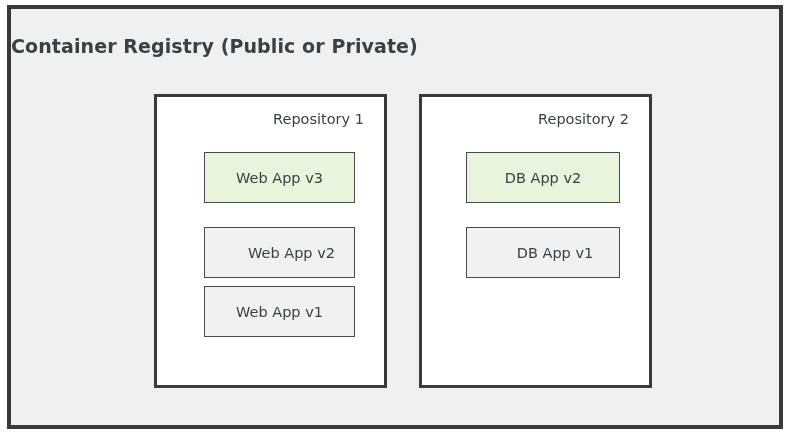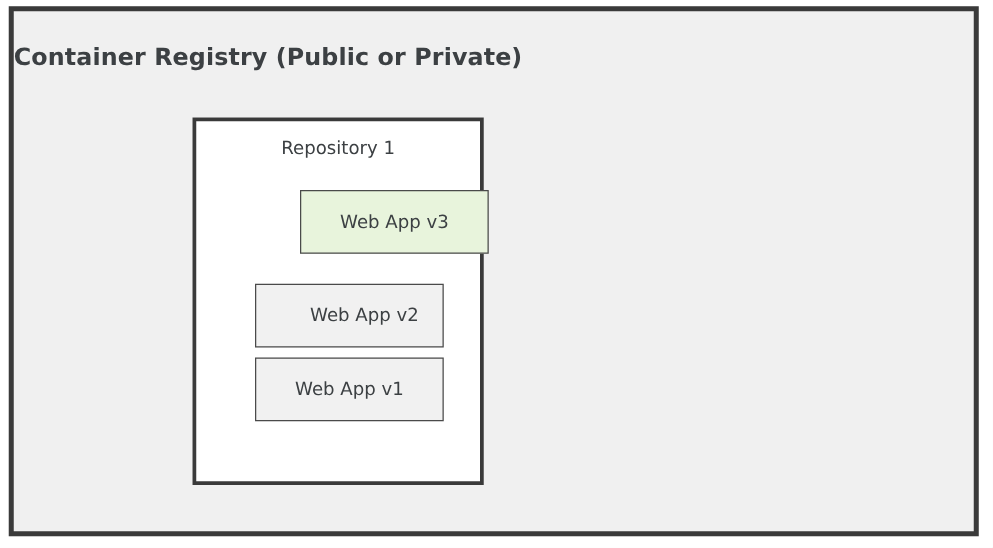--- a/index.html
+++ b/index.html
@@ -56,20 +56,21 @@
   .repo-title {
     position: absolute;
     left: 0;
     top: 14px;
     width: 100%;
     text-align: center;
     font-size: 14.5px;
     font-weight: normal;
     color: #3c4043;
     white-space: nowrap;
+    padding-left: 48px;
   }
   
   .artifact {
     position: absolute;
     box-sizing: border-box;
     border: 1.5px solid #4a4a4a;
     display: flex;
     align-items: center;
     justify-content: center;
     font-size: 14.5px;
@@ -79,21 +80,21 @@
   .repo-1 .artifact {
     left: 47px;
     width: 151px;
     height: 51px;
   }
   .repo-2 .artifact {
     left: 44px;
     width: 154px;
     height: 51px;
   }
-  .artifact.slot-0 { top: 55px; margin-left: 36px; }
+  .artifact.slot-0 { top: 55px; }
   .artifact.slot-1 { top: 130px; padding-left: 24px; }
   .artifact.slot-2 { top: 189px; }
   .artifact.latest { background: #e8f4dc; }
   .artifact.older  { background: #f1f1f1; }
 </style>
 </head>
 <body>
 
 <div id="canvas">
 
@@ -104,15 +105,22 @@
     <div class="repo repo-1">
       <div class="repo-title">Repository 1</div>
 
       <div class="artifact latest slot-0">Web App v3</div>
 
       <div class="artifact older slot-1">Web App v2</div>
 
       <div class="artifact older slot-2">Web App v1</div>
     </div>
 
+    <div class="repo repo-2">
+      <div class="repo-title">Repository 2</div>
+
+      <div class="artifact latest slot-0">DB App v2</div>
+
+      <div class="artifact older slot-1">DB App v1</div>
+    </div>
 
   </div>
 </div>
 
 </body></html>

